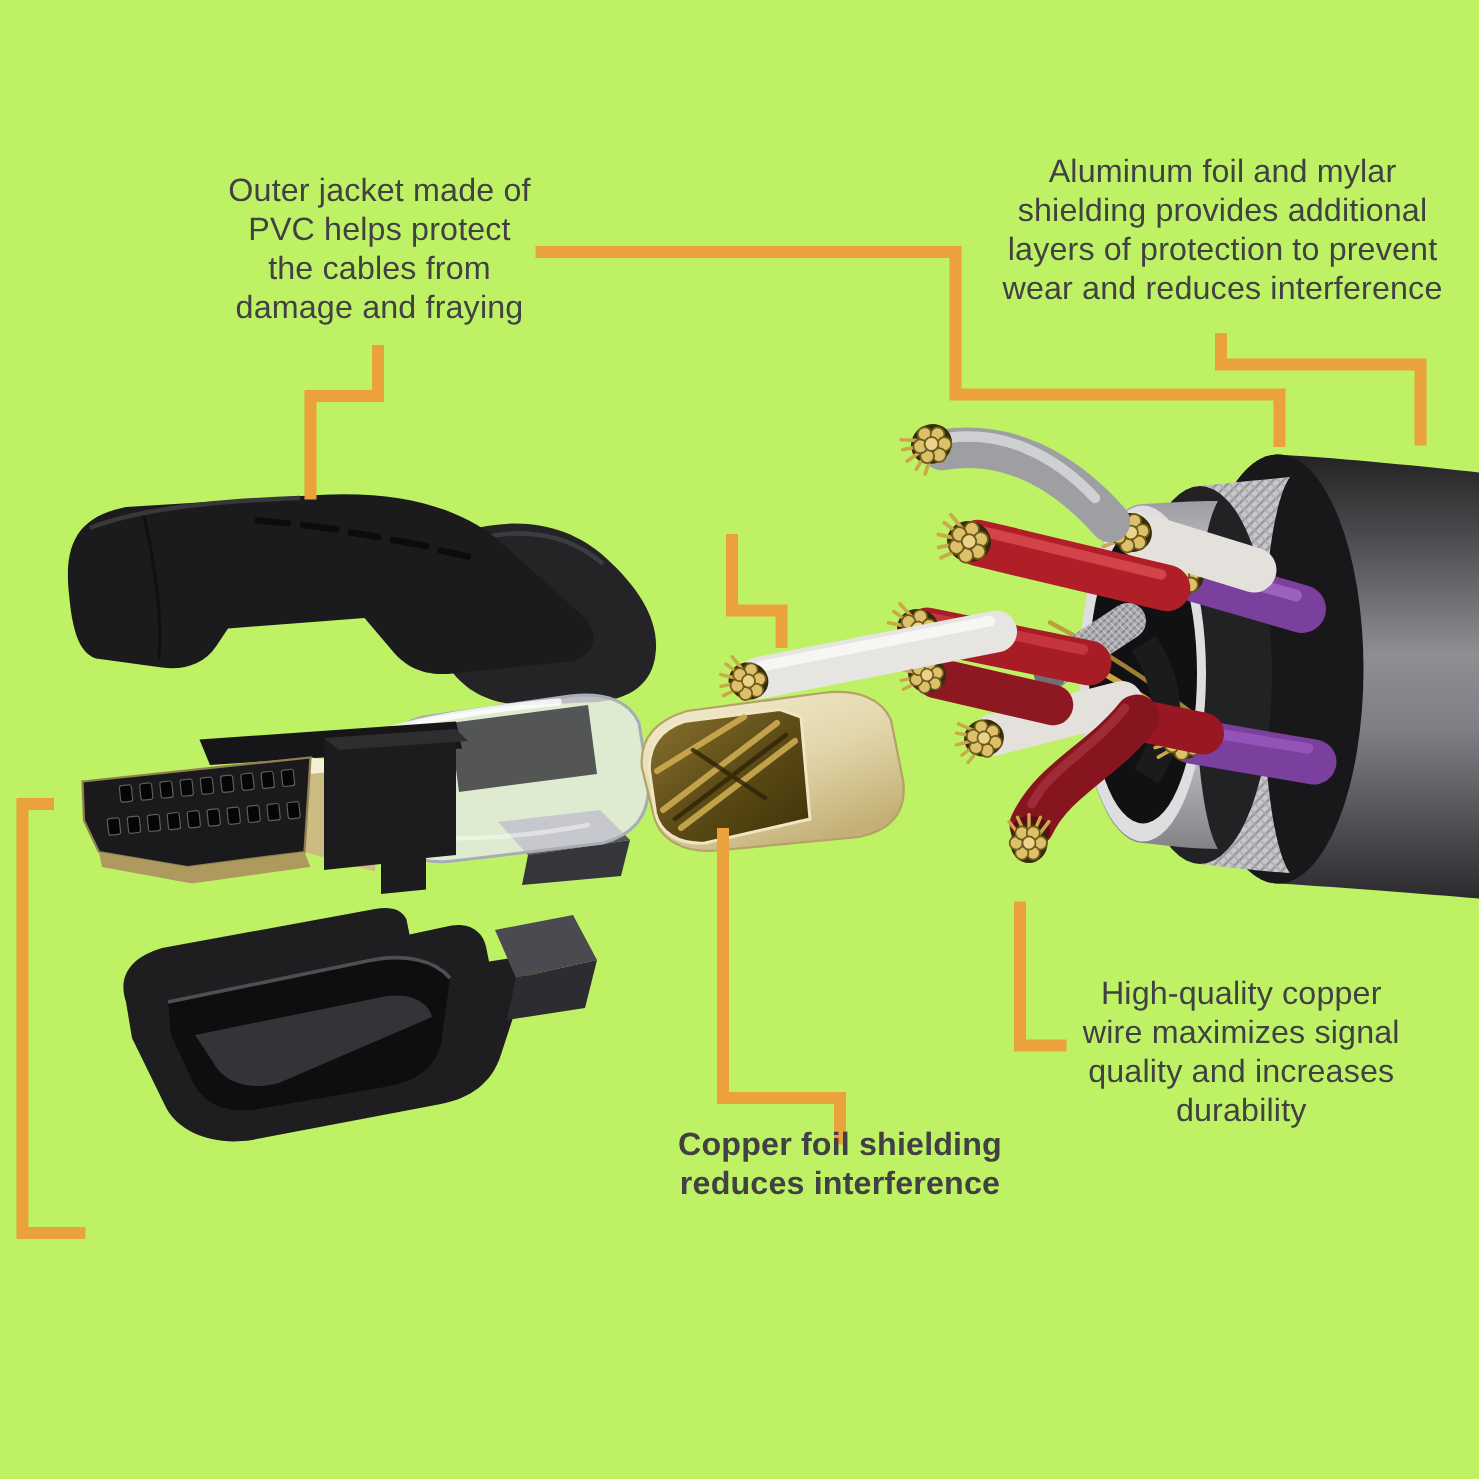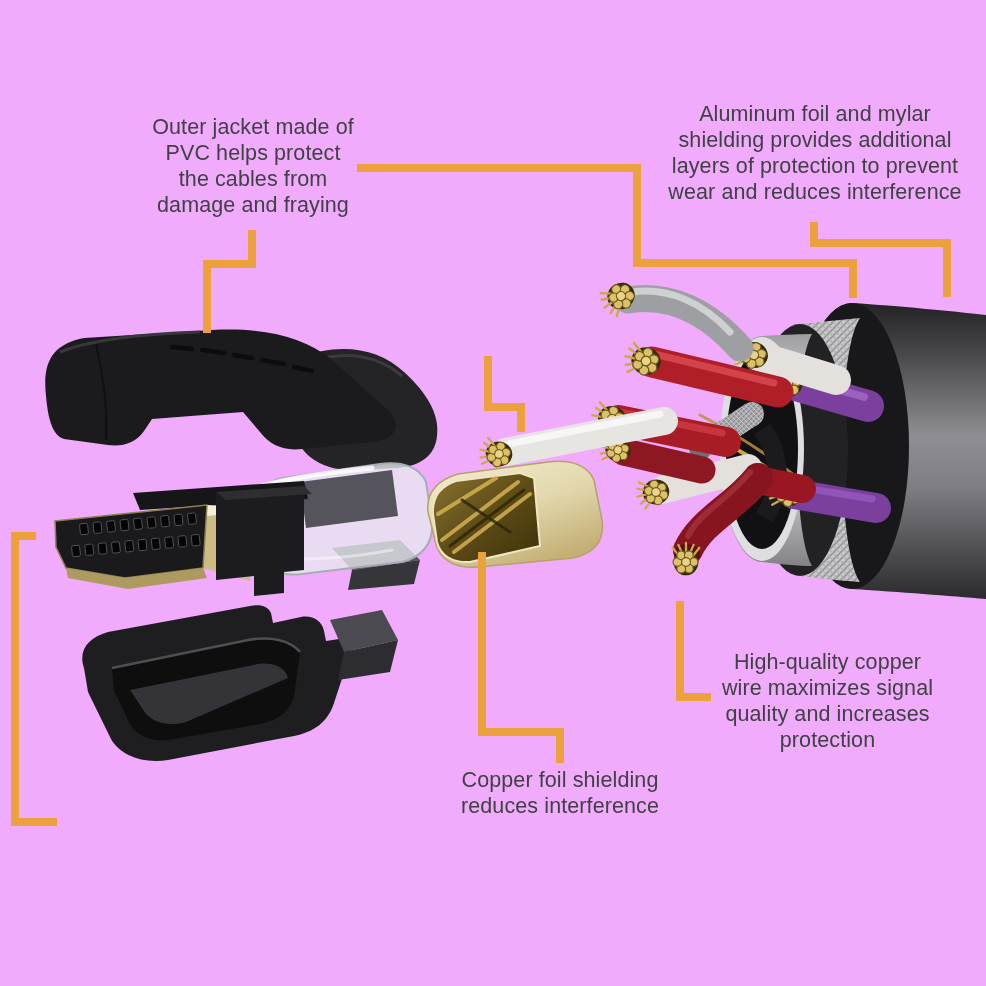--- a/index.html
+++ b/index.html
@@ -1,32 +1,32 @@
 <!DOCTYPE html>
 <html><head>
 <meta charset="utf-8">
 <style>
   html,body { margin:0; padding:0; background:#ffffff; }
   .stage {
     position:relative; width:986px; height:986px;
-    background:#f0abfc; overflow:hidden;
+    background:#bef264; overflow:hidden;
     font-family:"Liberation Sans", sans-serif;
   }
   .art { position:absolute; left:0; top:0; width:986px; height:986px; }
   .label {
     position:absolute;
     font-size:21.5px; line-height:26px; font-weight:400;
     color:#414144; text-align:center; white-space:pre-line;
     letter-spacing:0.1px;
   }
   .lbl-outer   { left:128px; top:114px; width:250px; }
   .lbl-alum    { left:652px; top:101px; width:326px; }
   .lbl-insul   { left:367px; top:281px; width:230px; }
   .lbl-copperw { left:705px; top:649px; width:245px; }
-  .lbl-foil    { left:440px; top:767px; width:240px; }
+  .lbl-foil    { left:440px; top:750px; width:240px;font-weight:bold; }
   .lbl-gold    { left:51px;  top:784px; width:210px; }
 </style>
 </head>
 <body>
 
 <div class="stage">
 
   <svg class="art" viewBox="0 0 986 986" aria-hidden="true">
     <defs>
       <linearGradient id="gJacket" x1="0" y1="0" x2="0" y2="1">
@@ -257,17 +257,17 @@
 PVC helps protect
 the cables from
 damage and fraying</div>
   <div class="label lbl-alum">Aluminum foil and mylar
 shielding provides additional
 layers of protection to prevent
 wear and reduces interference</div>
   <div class="label lbl-copperw">High-quality copper
 wire maximizes signal
 quality and increases
-protection</div>
+durability</div>
   <div class="label lbl-foil">Copper foil shielding
 reduces interference</div>
 
 </div>
 
 </body></html>

